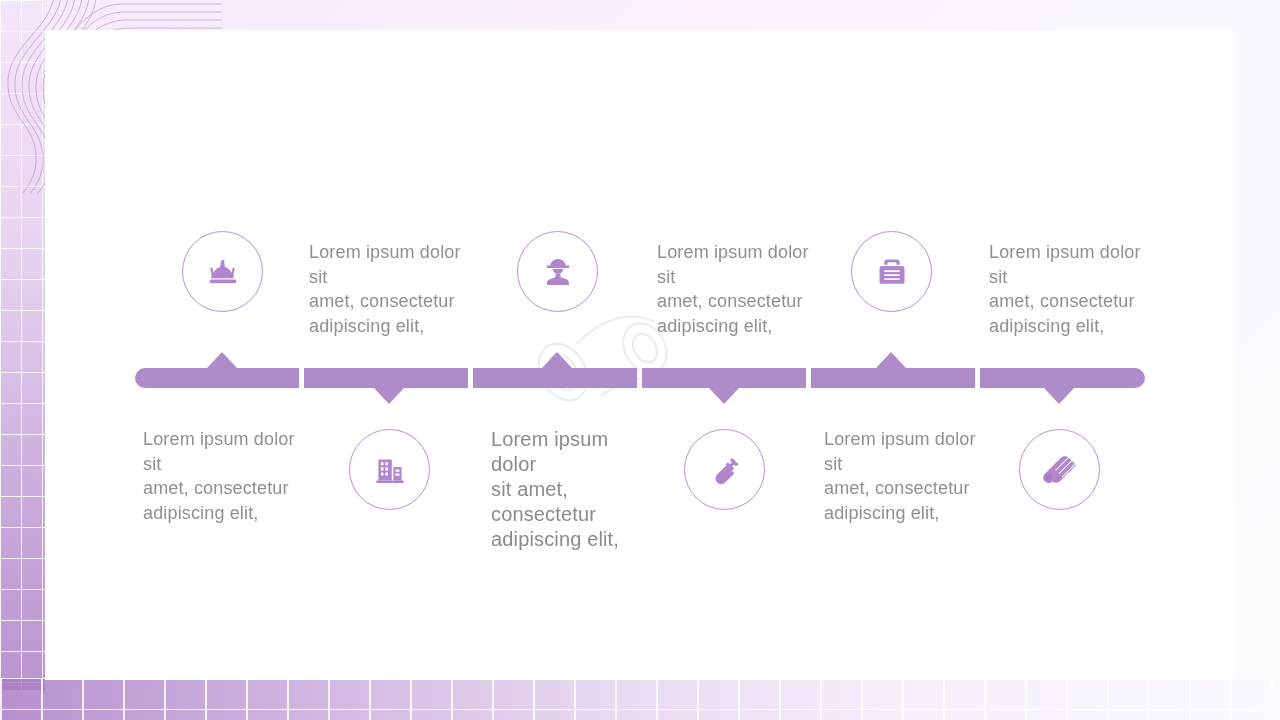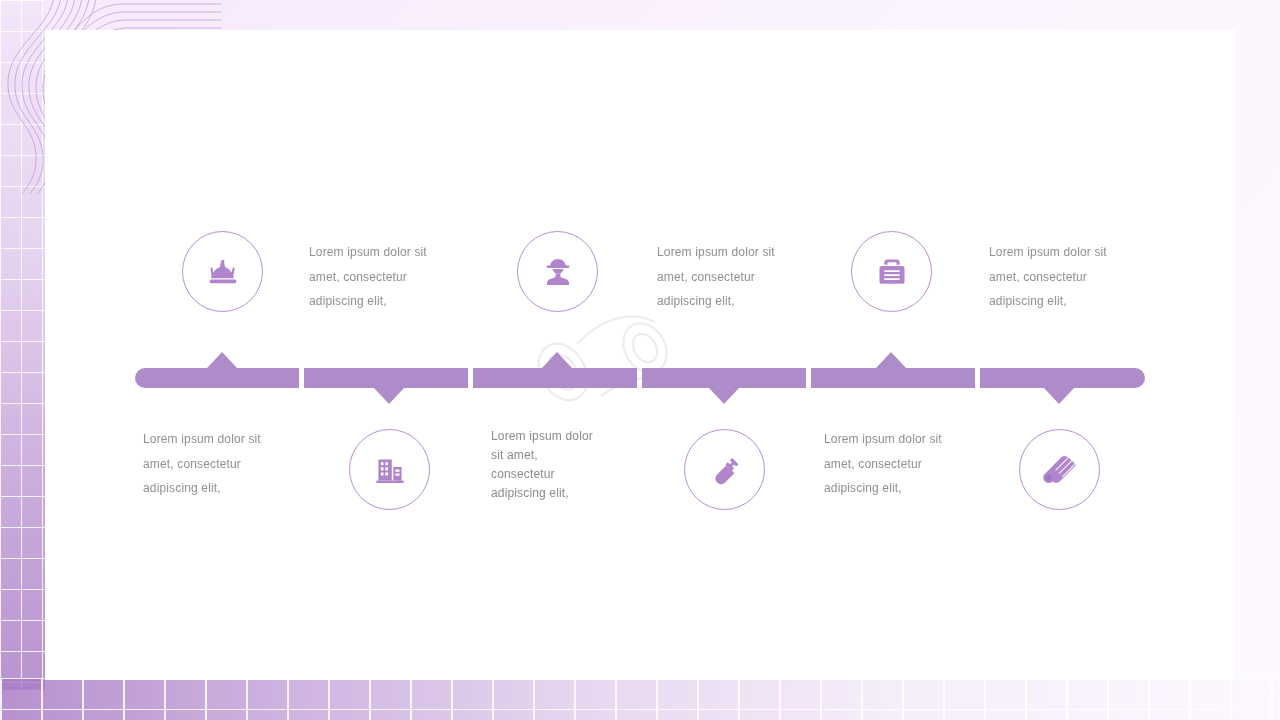--- a/index.html
+++ b/index.html
@@ -130,28 +130,28 @@
     box-sizing: border-box;
     display: flex;
     align-items: center;
     justify-content: center;
   }
   .circle svg { display: block; }
 
   .blurb {
     position: absolute;
     color: #8f8f94;
-    font-size: 12px;
+    font-size: 18px;
     line-height: 24.5px;
     letter-spacing: 0.15px;
     white-space: pre-line;
   }
   .blurb.big {
-    font-size: 12px;
-    line-height: 19px;
+    font-size: 20px;
+    line-height: 25px;
     color: #8a8a90;
   }
 </style>
 </head>
 <body>
 
 <div id="slide">
 
   <div class="bg-tint"></div>
 

